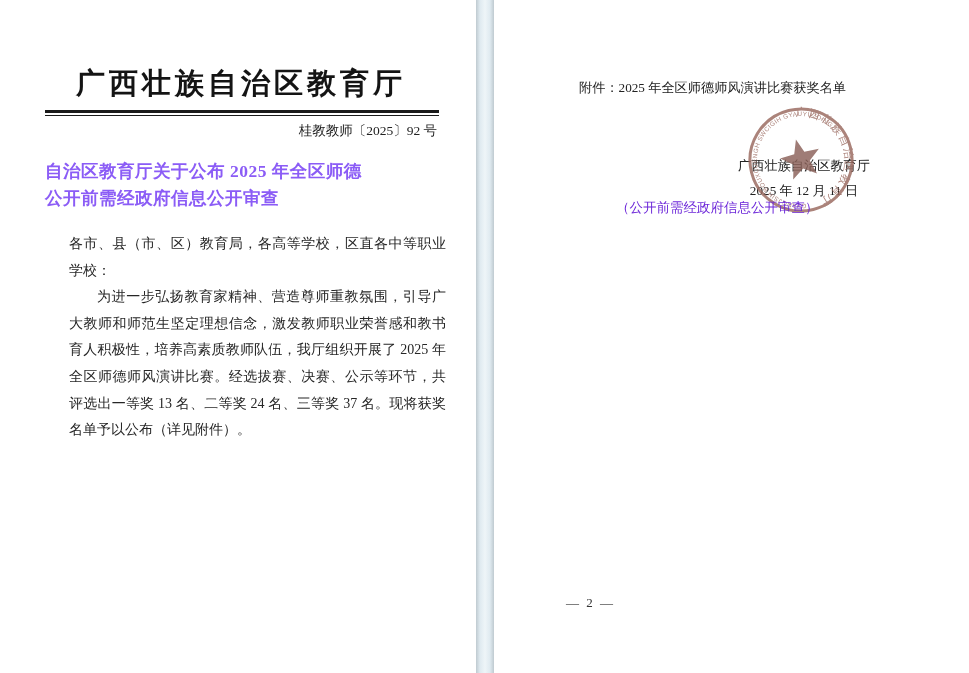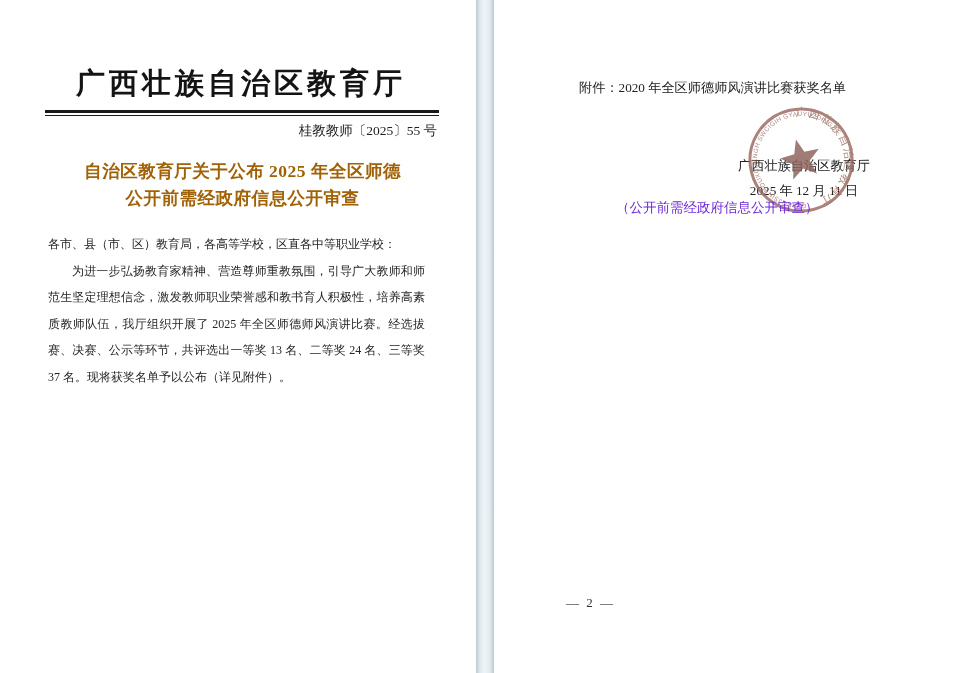--- a/index.html
+++ b/index.html
@@ -26,26 +26,26 @@
   .rule {
     position:absolute; left:45px; top:110px; width:394px; height:2px;
     border-top:3px solid #1a1a1a; border-bottom:1px solid #1a1a1a;
   }
   .docnum {
     position:absolute; left:45px; top:122px; width:392px;
     text-align:right; font-size:13.5px; color:#222;
   }
   .doc-title {
     position:absolute; left:45px; top:158px; width:395px;
-    text-align:center; font-size:17.5px; font-weight:bold;
-    line-height:26.5px; letter-spacing:0.5px; color:#a16207;
+    text-align:left; font-size:17.5px; font-weight:bold;
+    line-height:26.5px; letter-spacing:0.5px; color:#8b5cf6;
   }
   .bodytext {
-    position:absolute; left:48px; top:231px; width:377px;
-    font-size:12px; line-height:26.6px; color:#262626;
+    position:absolute; left:69px; top:231px; width:377px;
+    font-size:14px; line-height:26.6px; color:#262626;
     text-align:justify; text-align-last:left;
   }
   .bodytext p { margin:0; }
   .bodytext p.indent { text-indent:2em; }
 
   
   .attachment { position:absolute; left:85px; top:79px; font-size:13.2px; color:#222; white-space:nowrap; }
   .signature  {
     position:absolute; left:190px; top:154px; width:240px;
     text-align:center; font-size:13.2px; line-height:24.5px; color:#222;
@@ -60,35 +60,35 @@
   .seal svg { display:block; }
 </style>
 </head>
 <body>
 
 <div class="canvas">
 
   <div class="page page-left">
     <div class="agency">广西壮族自治区教育厅</div>
     <div class="rule"></div>
-    <div class="docnum">桂教教师〔2025〕55 号</div>
+    <div class="docnum">桂教教师〔2025〕92 号</div>
     <div class="doc-title">
       <div>自治区教育厅关于公布 2025 年全区师德</div>
       <div>公开前需经政府信息公开审查</div>
     </div>
     <div class="bodytext">
       <p>各市、县（市、区）教育局，各高等学校，区直各中等职业学校：</p>
       <p class="indent">为进一步弘扬教育家精神、营造尊师重教氛围，引导广大教师和师范生坚定理想信念，激发教师职业荣誉感和教书育人积极性，培养高素质教师队伍，我厅组织开展了 2025 年全区师德师风演讲比赛。经选拔赛、决赛、公示等环节，共评选出一等奖 13 名、二等奖 24 名、三等奖 37 名。现将获奖名单予以公布（详见附件）。</p>
     </div>
   </div>
 
   <div class="divider"></div>
 
   <div class="page page-right">
-    <div class="attachment">附件：2020 年全区师德师风演讲比赛获奖名单</div>
+    <div class="attachment">附件：2025 年全区师德师风演讲比赛获奖名单</div>
 
     <div class="signature">
       <div>广西壮族自治区教育厅</div>
       <div>2025 年 12 月 11 日</div>
     </div>
 
     <div class="seal">
       <svg width="150" height="150" viewBox="0 0 150 150">
         <defs>
           <path id="sealTextArc" d="M 75,119 A 44,44 0 1 1 75,31 A 44,44 0 1 1 75,119" fill="none"></path>

